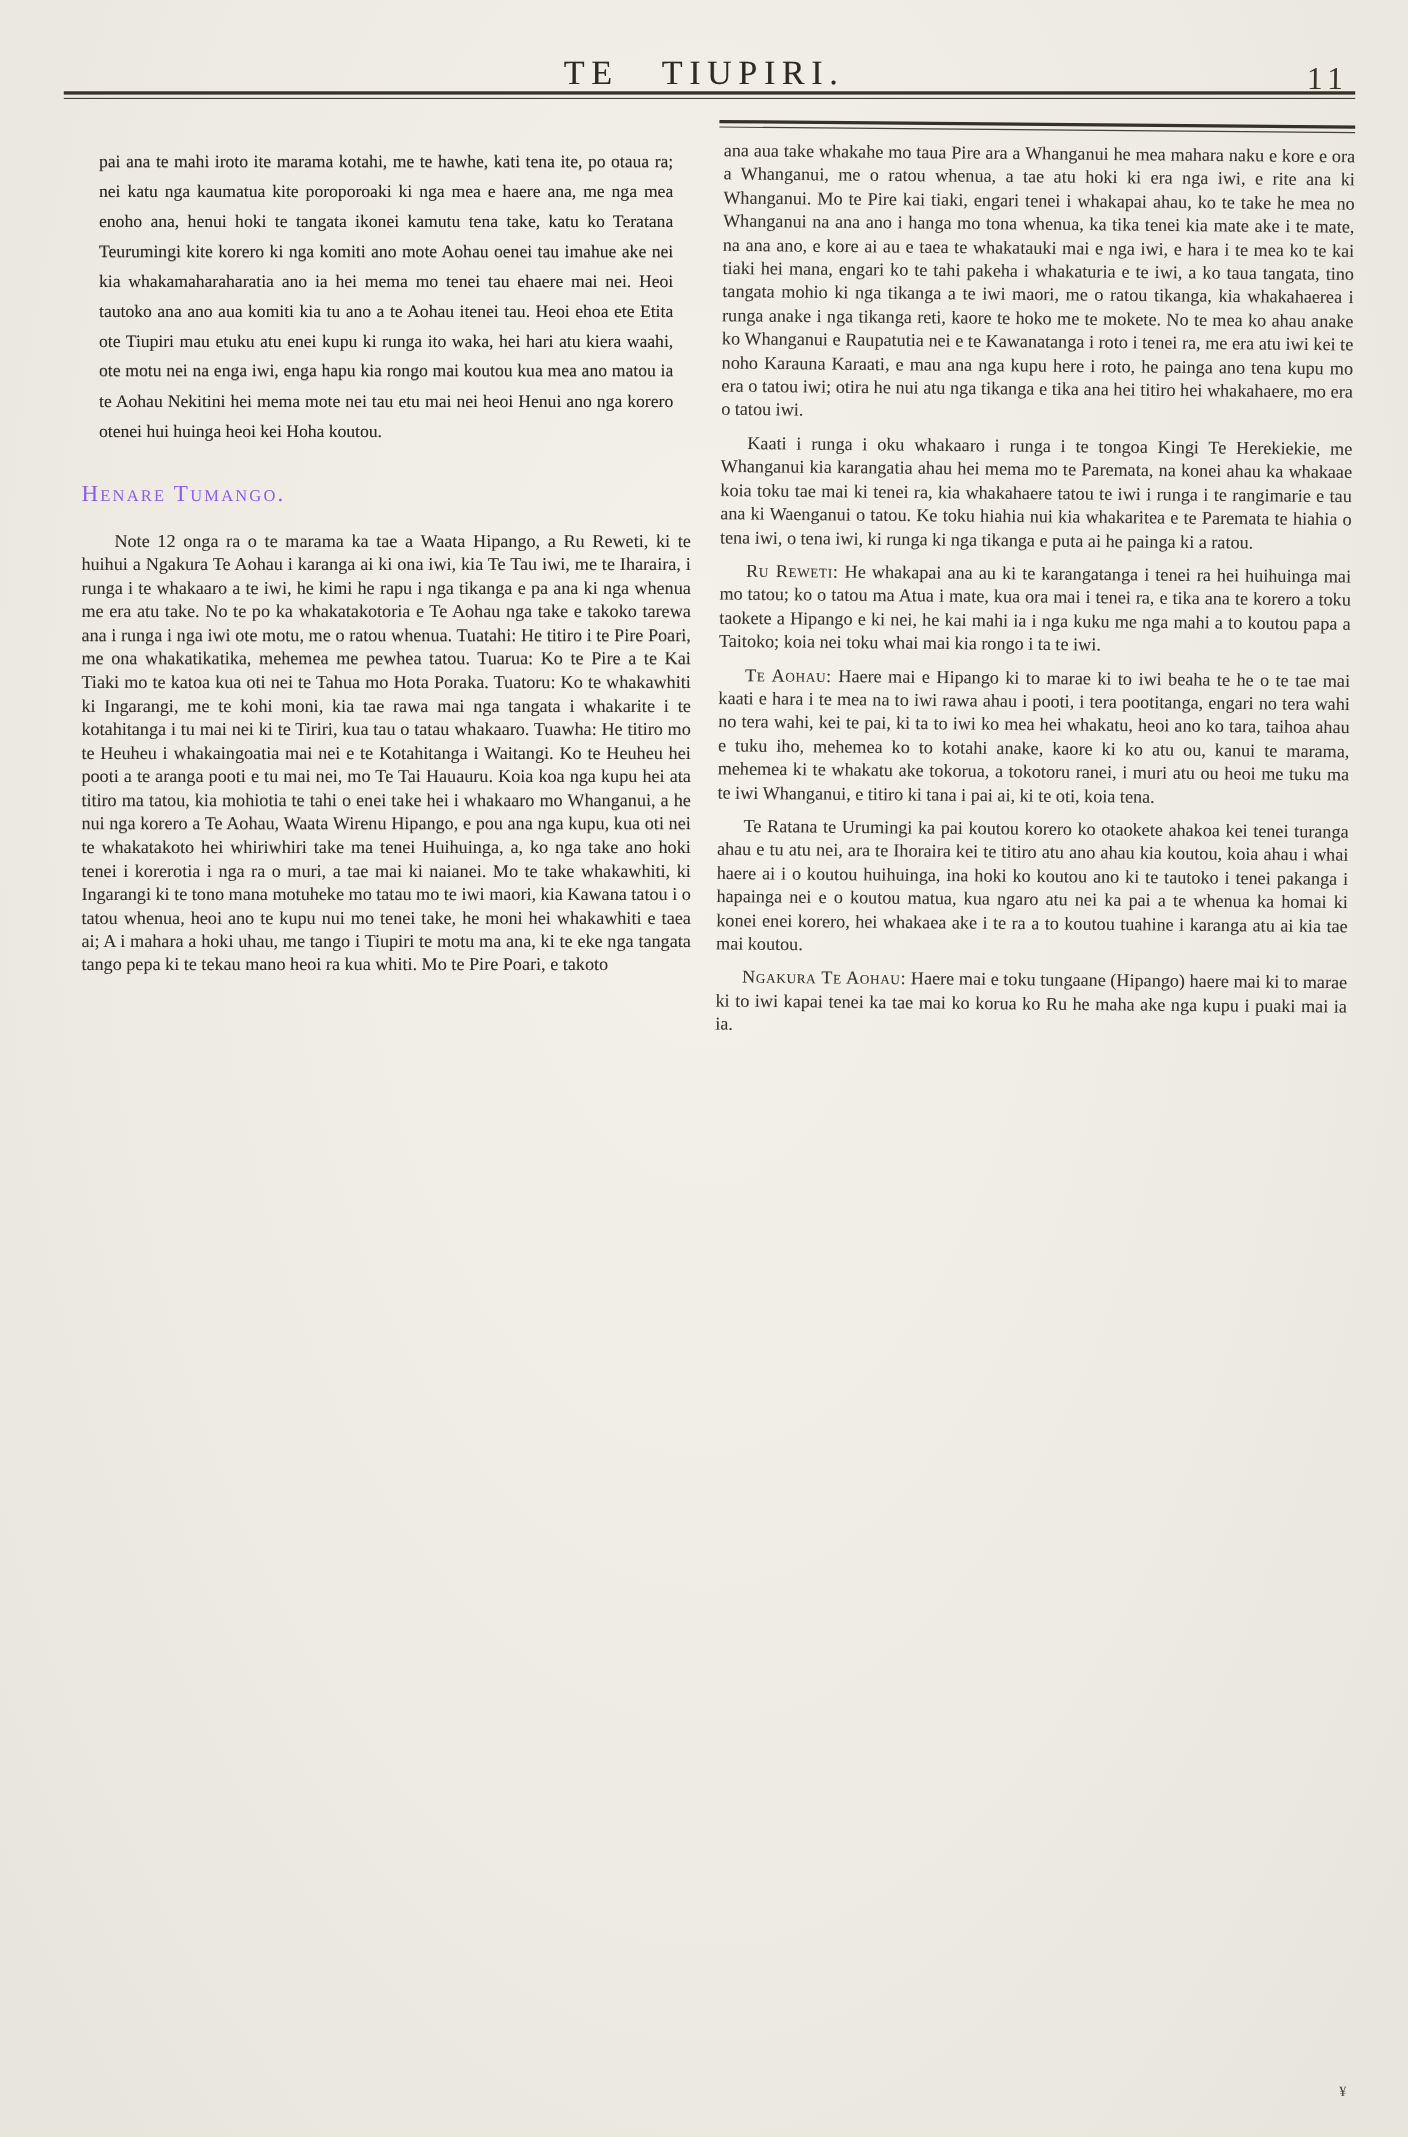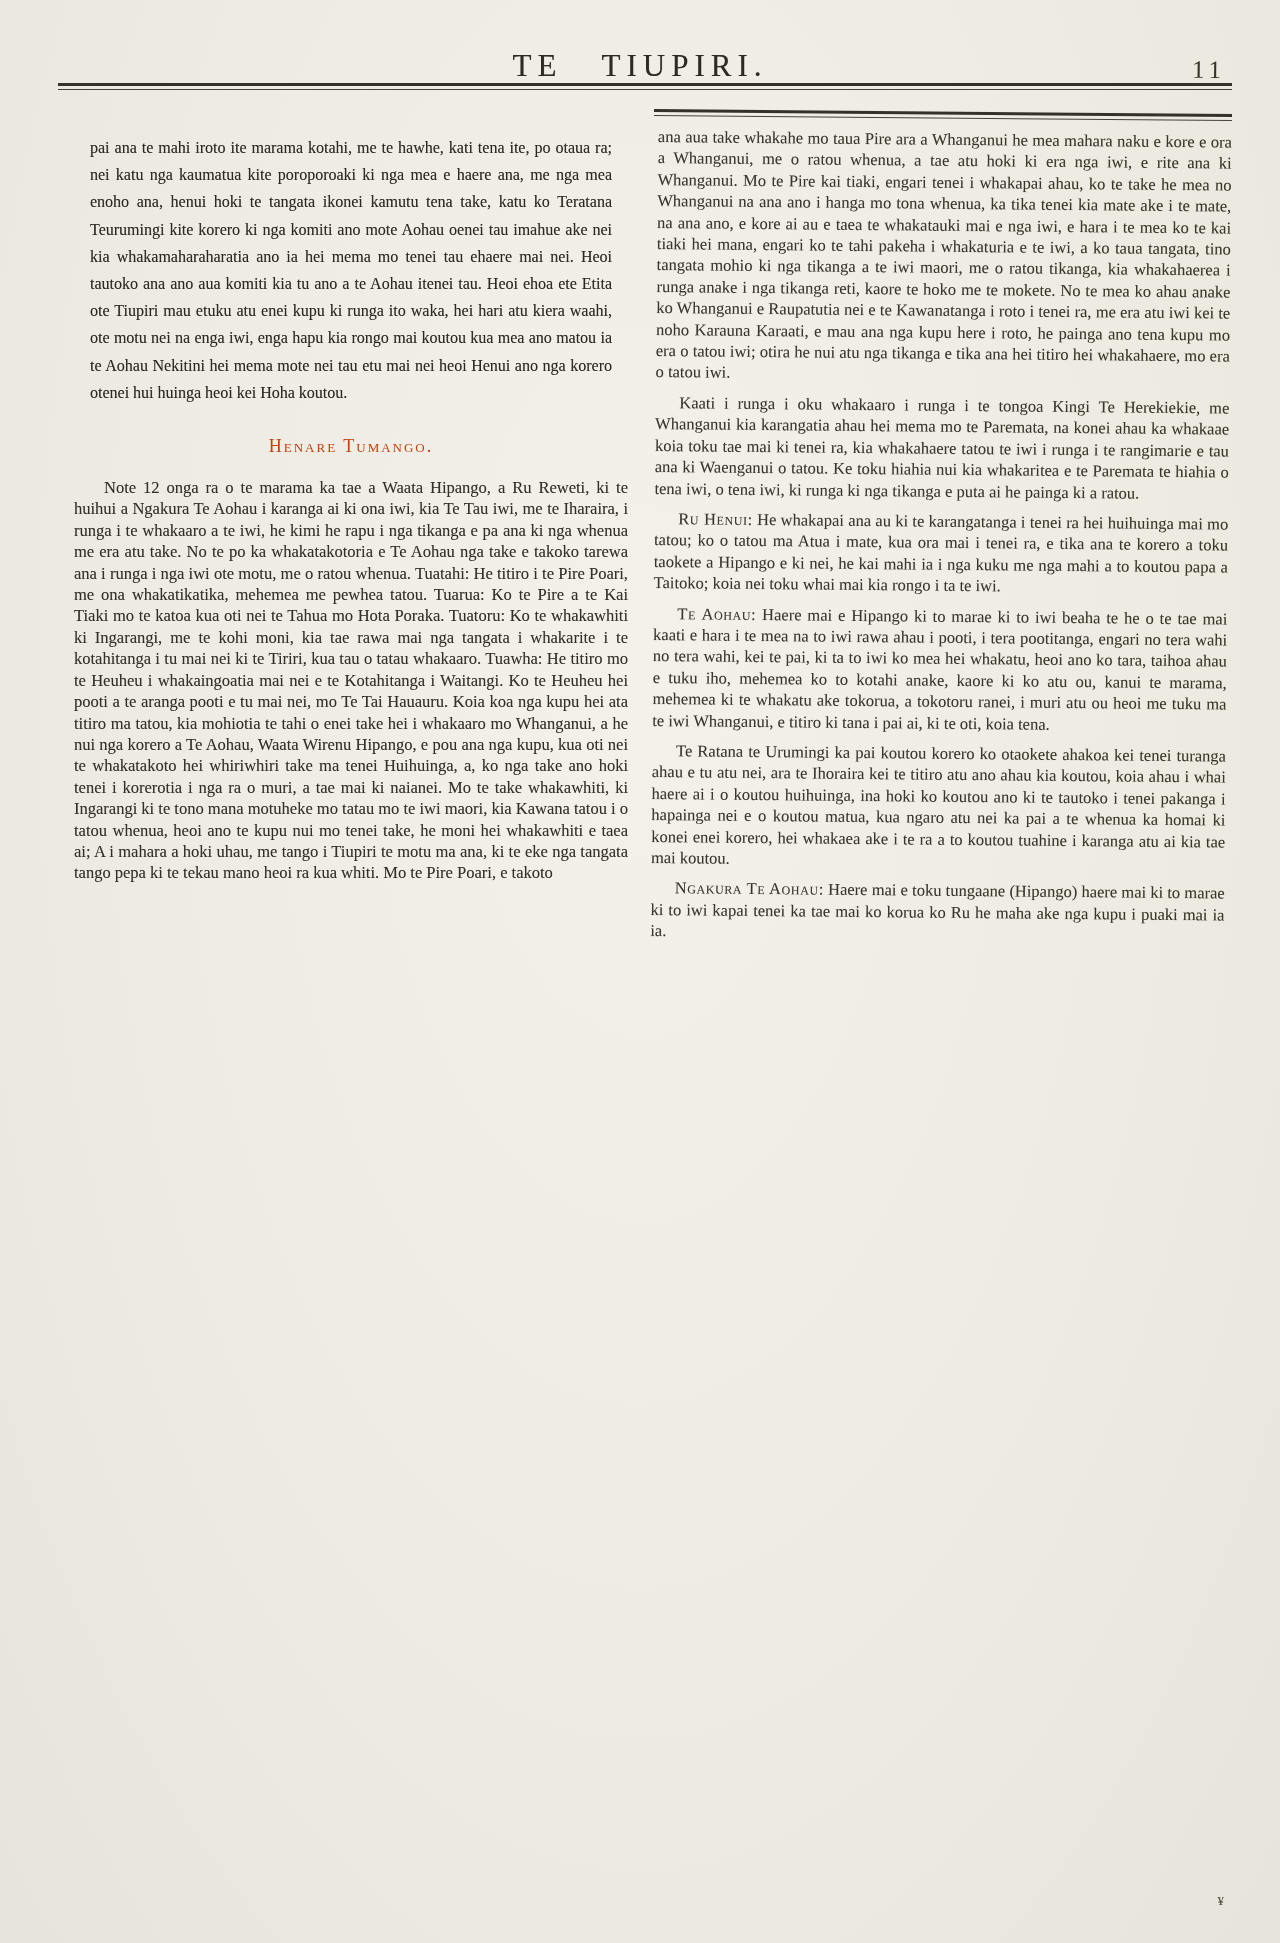--- a/index.html
+++ b/index.html
@@ -30,21 +30,21 @@
     font-weight: normal;
     letter-spacing: 6px;
     word-spacing: 26px;
     color: #2e2a22;
     text-shadow: 0.3px 0.4px 0.6px rgba(46,42,34,0.35);
   }
   .page-number {
     position: absolute;
     top: 56px;
     right: 54px;
-    font-size: 25px;
+    font-size: 29px;
     letter-spacing: 5px;
     color: #383327;
     transform: rotate(0.5deg);
   }
   .rule {
     position: absolute;
     height: 3px;
     border-top: 3px solid #35312a;
     border-bottom: 1.3px solid #45403a;
   }
@@ -68,25 +68,24 @@
   }
   .lead {
     margin: 16px;
     font-size: 16px;
     line-height: 27.2px;
     text-align: justify;
     text-shadow: 0.2px 0.3px 0.5px rgba(44,40,32,0.35);
   }
   .signature {
     margin: 30px 0 0;
-    text-align: center;
     font-variant: small-caps;
-    font-size: 18px;
+    font-size: 21px;
     letter-spacing: 2px;
-    color: #c2410c;
+    color: #8b5cf6;
   }
   .note {
     margin: 20px 0 0;
     font-size: 16.5px;
     line-height: 21.4px;
     text-align: justify;
     text-indent: 30px;
     color: #332e26;
     text-shadow: 0.2px 0.2px 0.4px rgba(50,46,38,0.3);
   }
@@ -135,21 +134,21 @@
 
   <section class="col-left">
     <p class="lead">pai ana te mahi iroto ite marama kotahi, me te hawhe, kati tena ite, po otaua ra; nei katu nga kaumatua kite poroporoaki ki nga mea e haere ana, me nga mea enoho ana, henui hoki te tangata ikonei kamutu tena take, katu ko Teratana Teurumingi kite korero ki nga komiti ano mote Aohau oenei tau imahue ake nei kia whakamaharaharatia ano ia hei mema mo tenei tau ehaere mai nei. Heoi tautoko ana ano aua komiti kia tu ano a te Aohau itenei tau. Heoi ehoa ete Etita ote Tiupiri mau etuku atu enei kupu ki runga ito waka, hei hari atu kiera waahi, ote motu nei na enga iwi, enga hapu kia rongo mai koutou kua mea ano matou ia te Aohau Nekitini hei mema mote nei tau etu mai nei heoi Henui ano nga korero otenei hui huinga heoi kei Hoha koutou.</p>
     <p class="signature">Henare Tumango.</p>
     <p class="note">Note 12 onga ra o te marama ka tae a Waata Hipango, a Ru Reweti, ki te huihui a Ngakura Te Aohau i karanga ai ki ona iwi, kia Te Tau iwi, me te Iharaira, i runga i te whakaaro a te iwi, he kimi he rapu i nga tikanga e pa ana ki nga whenua me era atu take. No te po ka whakatakotoria e Te Aohau nga take e takoko tarewa ana i runga i nga iwi ote motu, me o ratou whenua. Tuatahi: He titiro i te Pire Poari, me ona whakatikatika, mehemea me pewhea tatou. Tuarua: Ko te Pire a te Kai Tiaki mo te katoa kua oti nei te Tahua mo Hota Poraka. Tuatoru: Ko te whakawhiti ki Ingarangi, me te kohi moni, kia tae rawa mai nga tangata i whakarite i te kotahitanga i tu mai nei ki te Tiriri, kua tau o tatau whakaaro. Tuawha: He titiro mo te Heuheu i whakaingoatia mai nei e te Kotahitanga i Waitangi. Ko te Heuheu hei pooti a te aranga pooti e tu mai nei, mo Te Tai Hauauru. Koia koa nga kupu hei ata titiro ma tatou, kia mohiotia te tahi o enei take hei i whakaaro mo Whanganui, a he nui nga korero a Te Aohau, Waata Wirenu Hipango, e pou ana nga kupu, kua oti nei te whakatakoto hei whiriwhiri take ma tenei Huihuinga, a, ko nga take ano hoki tenei i korerotia i nga ra o muri, a tae mai ki naianei. Mo te take whakawhiti, ki Ingarangi ki te tono mana motuheke mo tatau mo te iwi maori, kia Kawana tatou i o tatou whenua, heoi ano te kupu nui mo tenei take, he moni hei whakawhiti e taea ai; A i mahara a hoki uhau, me tango i Tiupiri te motu ma ana, ki te eke nga tangata tango pepa ki te tekau mano heoi ra kua whiti. Mo te Pire Poari, e takoto</p>
   </section>
 
   <section class="col-right">
     <p class="cont"><span class="speaker"></span> <span>ana aua take whakahe mo taua Pire ara a Whanganui he mea mahara naku e kore e ora a Whanganui, me o ratou whenua, a tae atu hoki ki era nga iwi, e rite ana ki Whanganui. Mo te Pire kai tiaki, engari tenei i whakapai ahau, ko te take he mea no Whanganui na ana ano i hanga mo tona whenua, ka tika tenei kia mate ake i te mate, na ana ano, e kore ai au e taea te whakatauki mai e nga iwi, e hara i te mea ko te kai tiaki hei mana, engari ko te tahi pakeha i whakaturia e te iwi, a ko taua tangata, tino tangata mohio ki nga tikanga a te iwi maori, me o ratou tikanga, kia whakahaerea i runga anake i nga tikanga reti, kaore te hoko me te mokete. No te mea ko ahau anake ko Whanganui e Raupatutia nei e te Kawanatanga i roto i tenei ra, me era atu iwi kei te noho Karauna Karaati, e mau ana nga kupu here i roto, he painga ano tena kupu mo era o tatou iwi; otira he nui atu nga tikanga e tika ana hei titiro hei whakahaere, mo era o tatou iwi.</span></p>
     <p><span class="speaker"></span> <span>Kaati i runga i oku whakaaro i runga i te tongoa Kingi Te Herekiekie, me Whanganui kia karangatia ahau hei mema mo te Paremata, na konei ahau ka whakaae koia toku tae mai ki tenei ra, kia whakahaere tatou te iwi i runga i te rangimarie e tau ana ki Waenganui o tatou. Ke toku hiahia nui kia whakaritea e te Paremata te hiahia o tena iwi, o tena iwi, ki runga ki nga tikanga e puta ai he painga ki a ratou.</span></p>
-    <p><span class="speaker">Ru Henui:</span> <span>He whakapai ana au ki te karangatanga i tenei ra hei huihuinga mai mo tatou; ko o tatou ma Atua i mate, kua ora mai i tenei ra, e tika ana te korero a toku taokete a Hipango e ki nei, he kai mahi ia i nga kuku me nga mahi a to koutou papa a Taitoko; koia nei toku whai mai kia rongo i ta te iwi.</span></p>
+    <p><span class="speaker">Ru Reweti:</span> <span>He whakapai ana au ki te karangatanga i tenei ra hei huihuinga mai mo tatou; ko o tatou ma Atua i mate, kua ora mai i tenei ra, e tika ana te korero a toku taokete a Hipango e ki nei, he kai mahi ia i nga kuku me nga mahi a to koutou papa a Taitoko; koia nei toku whai mai kia rongo i ta te iwi.</span></p>
     <p><span class="speaker">Te Aohau:</span> <span>Haere mai e Hipango ki to marae ki to iwi beaha te he o te tae mai kaati e hara i te mea na to iwi rawa ahau i pooti, i tera pootitanga, engari no tera wahi no tera wahi, kei te pai, ki ta to iwi ko mea hei whakatu, heoi ano ko tara, taihoa ahau e tuku iho, mehemea ko to kotahi anake, kaore ki ko atu ou, kanui te marama, mehemea ki te whakatu ake tokorua, a tokotoru ranei, i muri atu ou heoi me tuku ma te iwi Whanganui, e titiro ki tana i pai ai, ki te oti, koia tena.</span></p>
     <p><span class="speaker"></span> <span>Te Ratana te Urumingi ka pai koutou korero ko otaokete ahakoa kei tenei turanga ahau e tu atu nei, ara te Ihoraira kei te titiro atu ano ahau kia koutou, koia ahau i whai haere ai i o koutou huihuinga, ina hoki ko koutou ano ki te tautoko i tenei pakanga i hapainga nei e o koutou matua, kua ngaro atu nei ka pai a te whenua ka homai ki konei enei korero, hei whakaea ake i te ra a to koutou tuahine i karanga atu ai kia tae mai koutou.</span></p>
     <p><span class="speaker">Ngakura Te Aohau:</span> <span>Haere mai e toku tungaane (Hipango) haere mai ki to marae ki to iwi kapai tenei ka tae mai ko korua ko Ru he maha ake nga kupu i puaki mai ia ia.</span></p>
   </section>
 
   <div class="printer-mark">¥</div>
 
 </div>
 
 </body></html>

